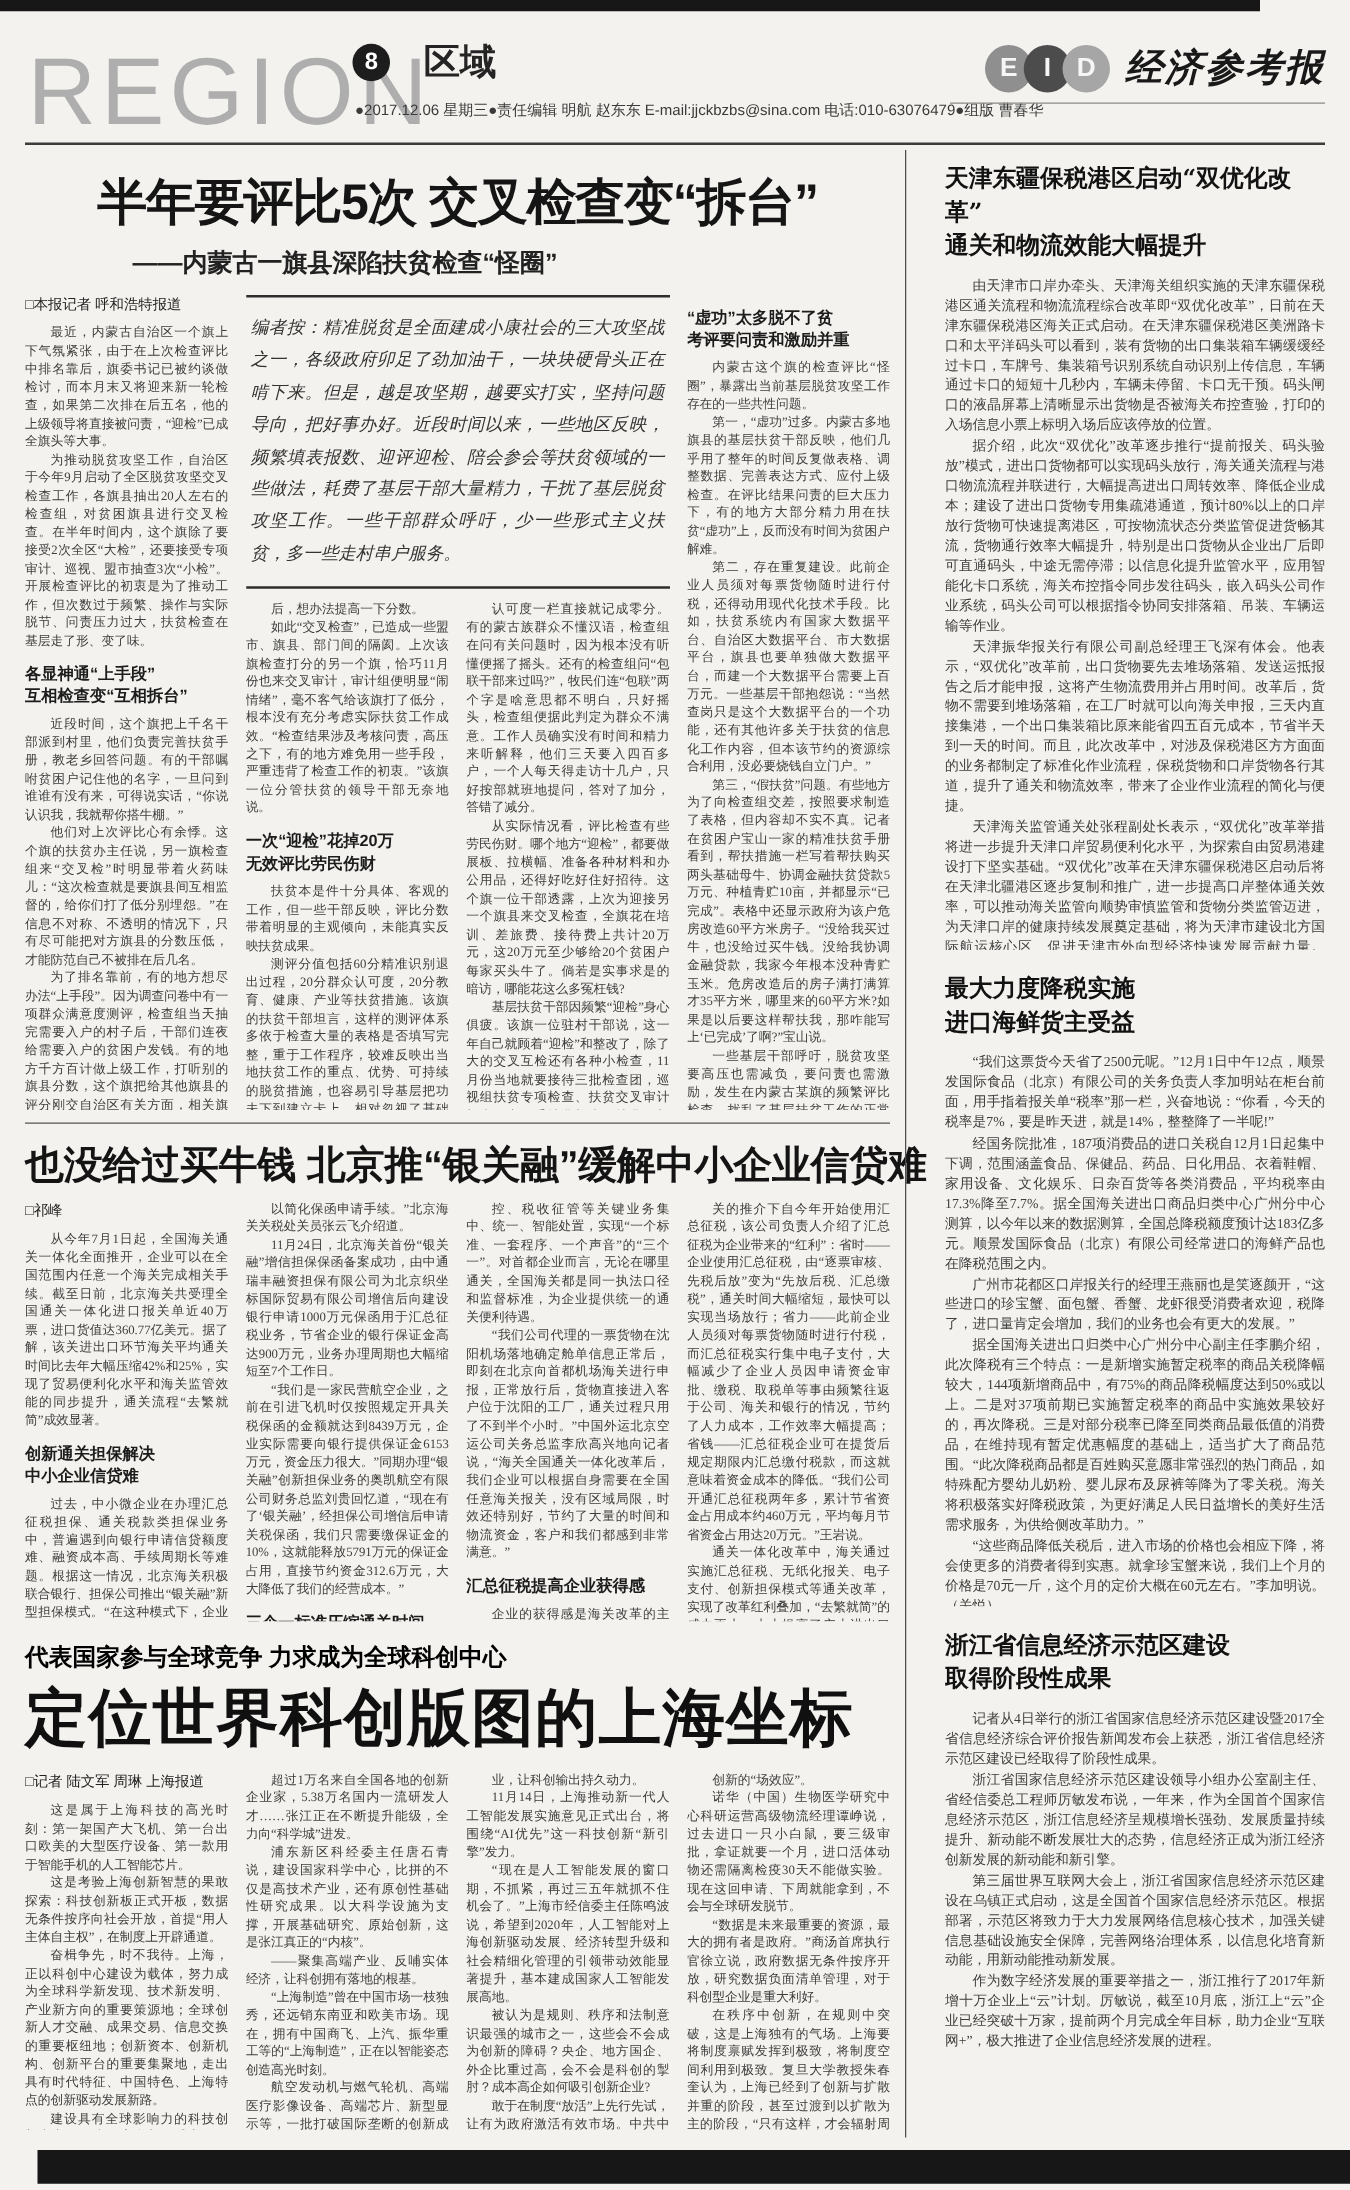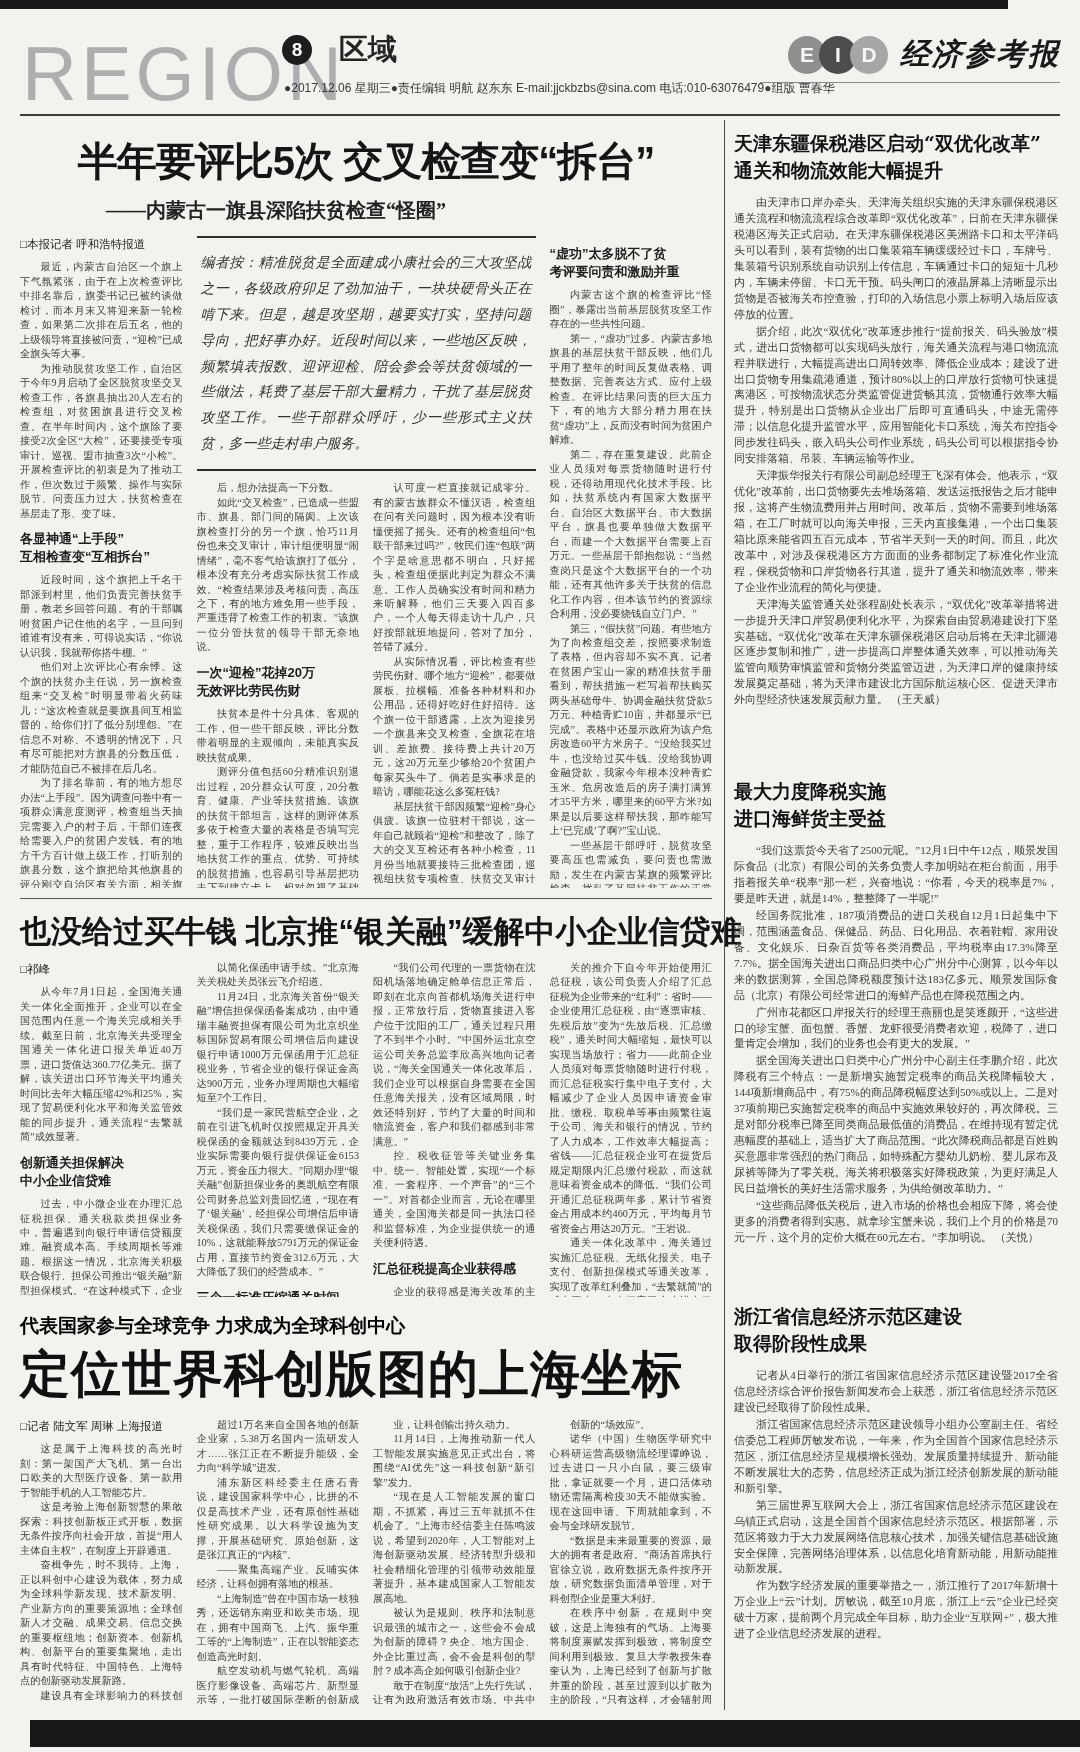--- a/index.html
+++ b/index.html
@@ -43,37 +43,37 @@
   .paper-name{
     margin-left:12px;font-family:"DejaVu Serif",serif;font-style:italic;font-weight:bold;
     font-size:30px;color:#191919;letter-spacing:2px;
   }
   .logo-rule{position:absolute;right:0;top:66px;width:300px;border-top:1px solid #8a8a8a;}
   .masthead-rule{border-top:2px solid #3c3c3c;}
 
   
   .main{display:flex;margin-top:4px;}
   .left-zone{width:692px;padding-right:12px;}
-  .right-zone{width:324px;padding-left:9px;border-left:1px solid #4d4d4d;}
+  .right-zone{width:324px;padding-left:31px;border-left:1px solid #4d4d4d;}
 
   
   .b-p{text-indent:2em;text-align:justify;margin:0;}
   .b-h{
     font-family:"Liberation Sans",sans-serif;font-weight:bold;font-style:normal;
     font-size:13px;line-height:1.4;color:#1c1c1c;margin:9px 0 7px;white-space:pre-line;text-indent:0;
   }
   .b-byline{font-family:"Liberation Sans",sans-serif;font-size:11.5px;color:#222;margin:0 0 8px;text-indent:0;}
   .col{overflow:hidden;}
 
   
   .a1-headline{
     font-family:"Liberation Sans",sans-serif;font-weight:900;font-size:40px;letter-spacing:-1px;
     color:#151515;text-align:center;margin:14px 0 8px;white-space:nowrap;
   }
-  .a1-subtitle{font-family:Liberation Serif, serif;font-weight:bold;font-size:20px;color:#222;margin:0 0 12px 86px;}
+  .a1-subtitle{font-family:Liberation Sans, sans-serif;font-weight:bold;font-size:20px;color:#222;margin:0 0 12px 86px;}
   .a1-body{
     display:grid;grid-template-columns:repeat(4,1fr);column-gap:14px;grid-template-rows:auto 1fr;
     height:652px;overflow:hidden;font-size:10.2px;line-height:1.42;
   }
   .span-rows{grid-row:1/3;}
   .note-box{
     grid-column:2/4;grid-row:1;align-self:start;
     border-top:2px solid #2e2e2e;border-bottom:2px solid #2e2e2e;margin-bottom:10px;
     padding:12px 4px;font-style:italic;font-size:14px;line-height:1.85;color:#333;text-align:justify;
   }
@@ -194,22 +194,22 @@
 中小企业信贷难</div>
               <div class="b-p">过去，中小微企业在办理汇总征税担保、通关税款类担保业务中，普遍遇到向银行申请信贷额度难、融资成本高、手续周期长等难题。根据这一情况，北京海关积极联合银行、担保公司推出“银关融”新型担保模式。“在这种模式下，企业无需再提供高额保证金就可以向银行申请保函，由担保公司为企业向银行增信，在确保税收安全的同时既可以有效化解银行担保风险，又可</div>
             </div>
           <div class="col">
               <div class="b-p">以简化保函申请手续。”北京海关关税处关员张云飞介绍道。</div>
               <div class="b-p">11月24日，北京海关首份“银关融”增信担保保函备案成功，由中通瑞丰融资担保有限公司为北京织坐标国际贸易有限公司增信后向建设银行申请1000万元保函用于汇总征税业务，节省企业的银行保证金高达900万元，业务办理周期也大幅缩短至7个工作日。</div>
               <div class="b-p">“我们是一家民营航空企业，之前在引进飞机时仅按照规定开具关税保函的金额就达到8439万元，企业实际需要向银行提供保证金6153万元，资金压力很大。”同期办理“银关融”创新担保业务的奥凯航空有限公司财务总监刘贵回忆道，“现在有了‘银关融’，经担保公司增信后申请关税保函，我们只需要缴保证金的10%，这就能释放5791万元的保证金占用，直接节约资金312.6万元，大大降低了我们的经营成本。”</div>
               <div class="b-h">三个一标准压缩通关时间</div>
             </div>
           <div class="col">
+              <div class="b-p">控、税收征管等关键业务集中、统一、智能处置，实现“一个标准、一套程序、一个声音”的“三个一”。对首都企业而言，无论在哪里通关，全国海关都是同一执法口径和监督标准，为企业提供统一的通关便利待遇。</div>
               <div class="b-p">“我们公司代理的一票货物在沈阳机场落地确定舱单信息正常后，即刻在北京向首都机场海关进行申报，正常放行后，货物直接进入客户位于沈阳的工厂，通关过程只用了不到半个小时。”中国外运北京空运公司关务总监李欣高兴地向记者说，“海关全国通关一体化改革后，我们企业可以根据自身需要在全国任意海关报关，没有区域局限，时效还特别好，节约了大量的时间和物流资金，客户和我们都感到非常满意。”</div>
-              <div class="b-p">控、税收征管等关键业务集中、统一、智能处置，实现“一个标准、一套程序、一个声音”的“三个一”。对首都企业而言，无论在哪里通关，全国海关都是同一执法口径和监督标准，为企业提供统一的通关便利待遇。</div>
               <div class="b-h">汇总征税提高企业获得感</div>
               <div class="b-p">企业的获得感是海关改革的主要目标之一，企业获得感的多少，也是衡量海关改革成效的重要标准。</div>
             </div>
           <div class="col">
               <div class="b-p">关的推介下自今年开始使用汇总征税，该公司负责人介绍了汇总征税为企业带来的“红利”：省时——企业使用汇总征税，由“逐票审核、先税后放”变为“先放后税、汇总缴税”，通关时间大幅缩短，最快可以实现当场放行；省力——此前企业人员须对每票货物随时进行付税，而汇总征税实行集中电子支付，大幅减少了企业人员因申请资金审批、缴税、取税单等事由频繁往返于公司、海关和银行的情况，节约了人力成本，工作效率大幅提高；省钱——汇总征税企业可在提货后规定期限内汇总缴付税款，而这就意味着资金成本的降低。“我们公司开通汇总征税两年多，累计节省资金占用成本约460万元，平均每月节省资金占用达20万元。”王岩说。</div>
               <div class="b-p">通关一体化改革中，海关通过实施汇总征税、无纸化报关、电子支付、创新担保模式等通关改革，实现了改革红利叠加，“去繁就简”的威力更大，大大提高了广大进出口企业的获得感，也带动了北京地区进出口的回稳向好。今年前10个月，北京地区（包含中央在京单位）进出口额达1.78万亿元人民币，同比增长17.9%，高出同期全国出口增长2个百分点。</div>
             </div>
         </div>
       </div>
 

